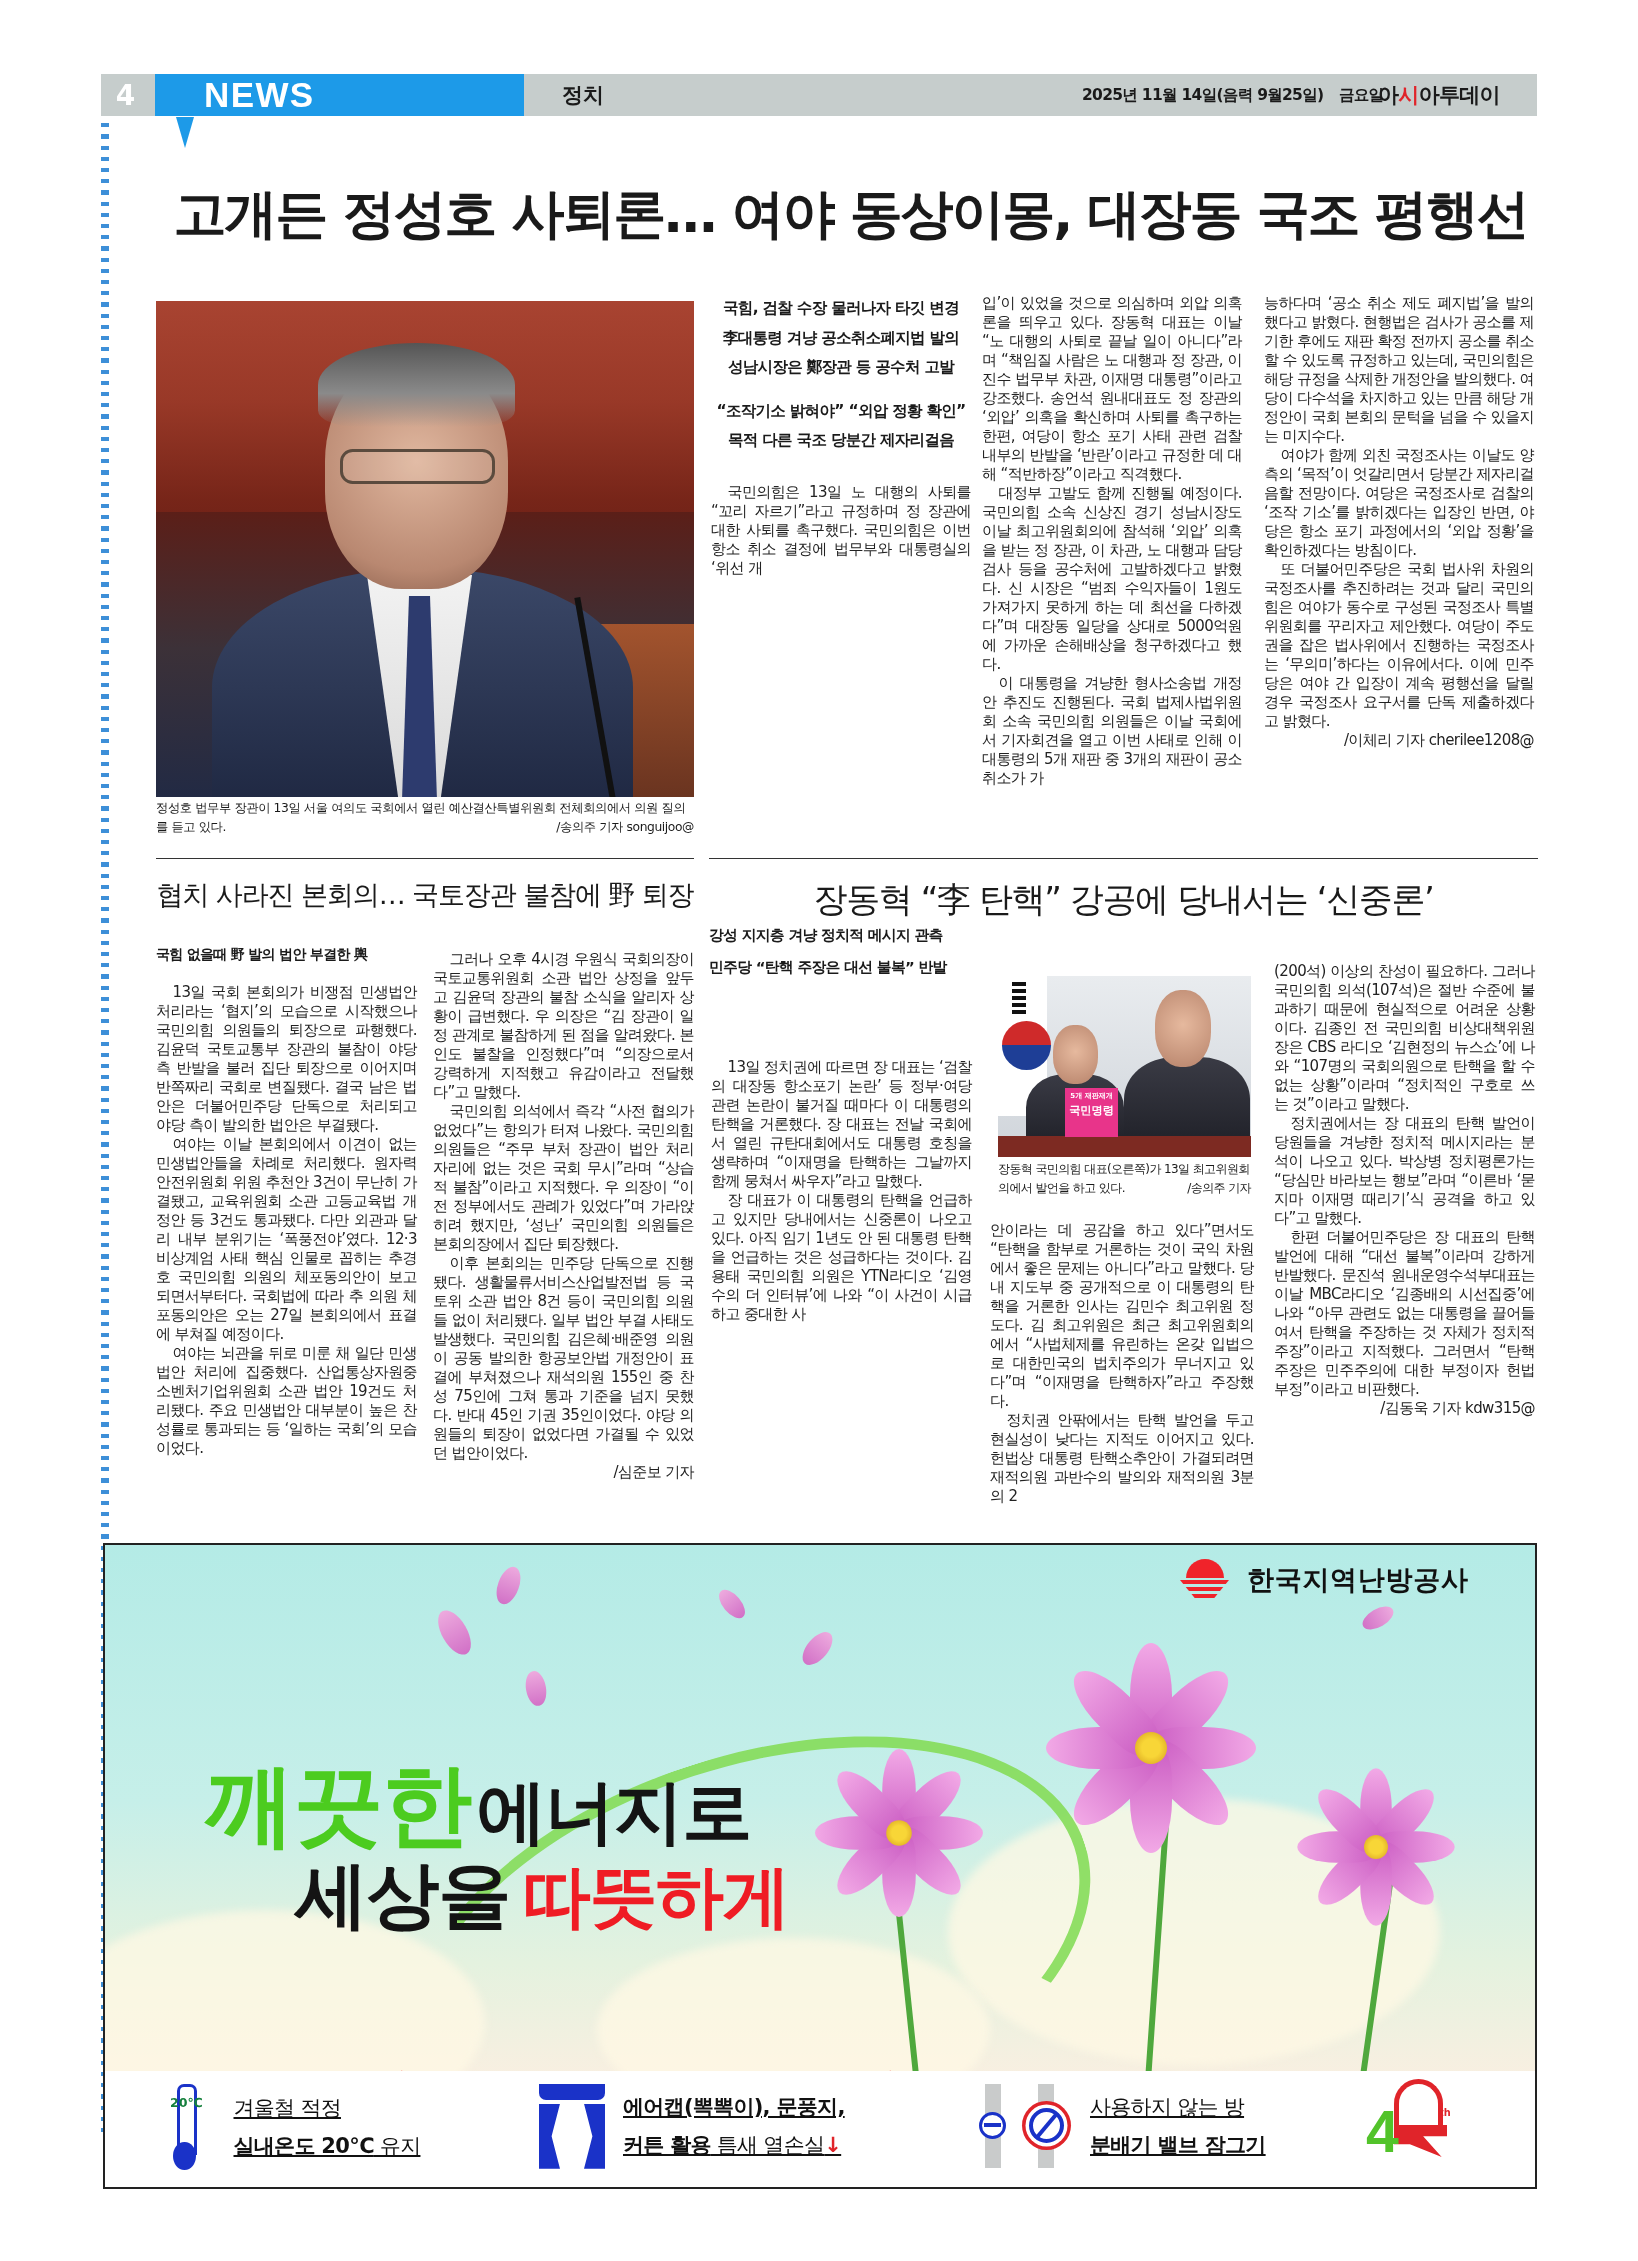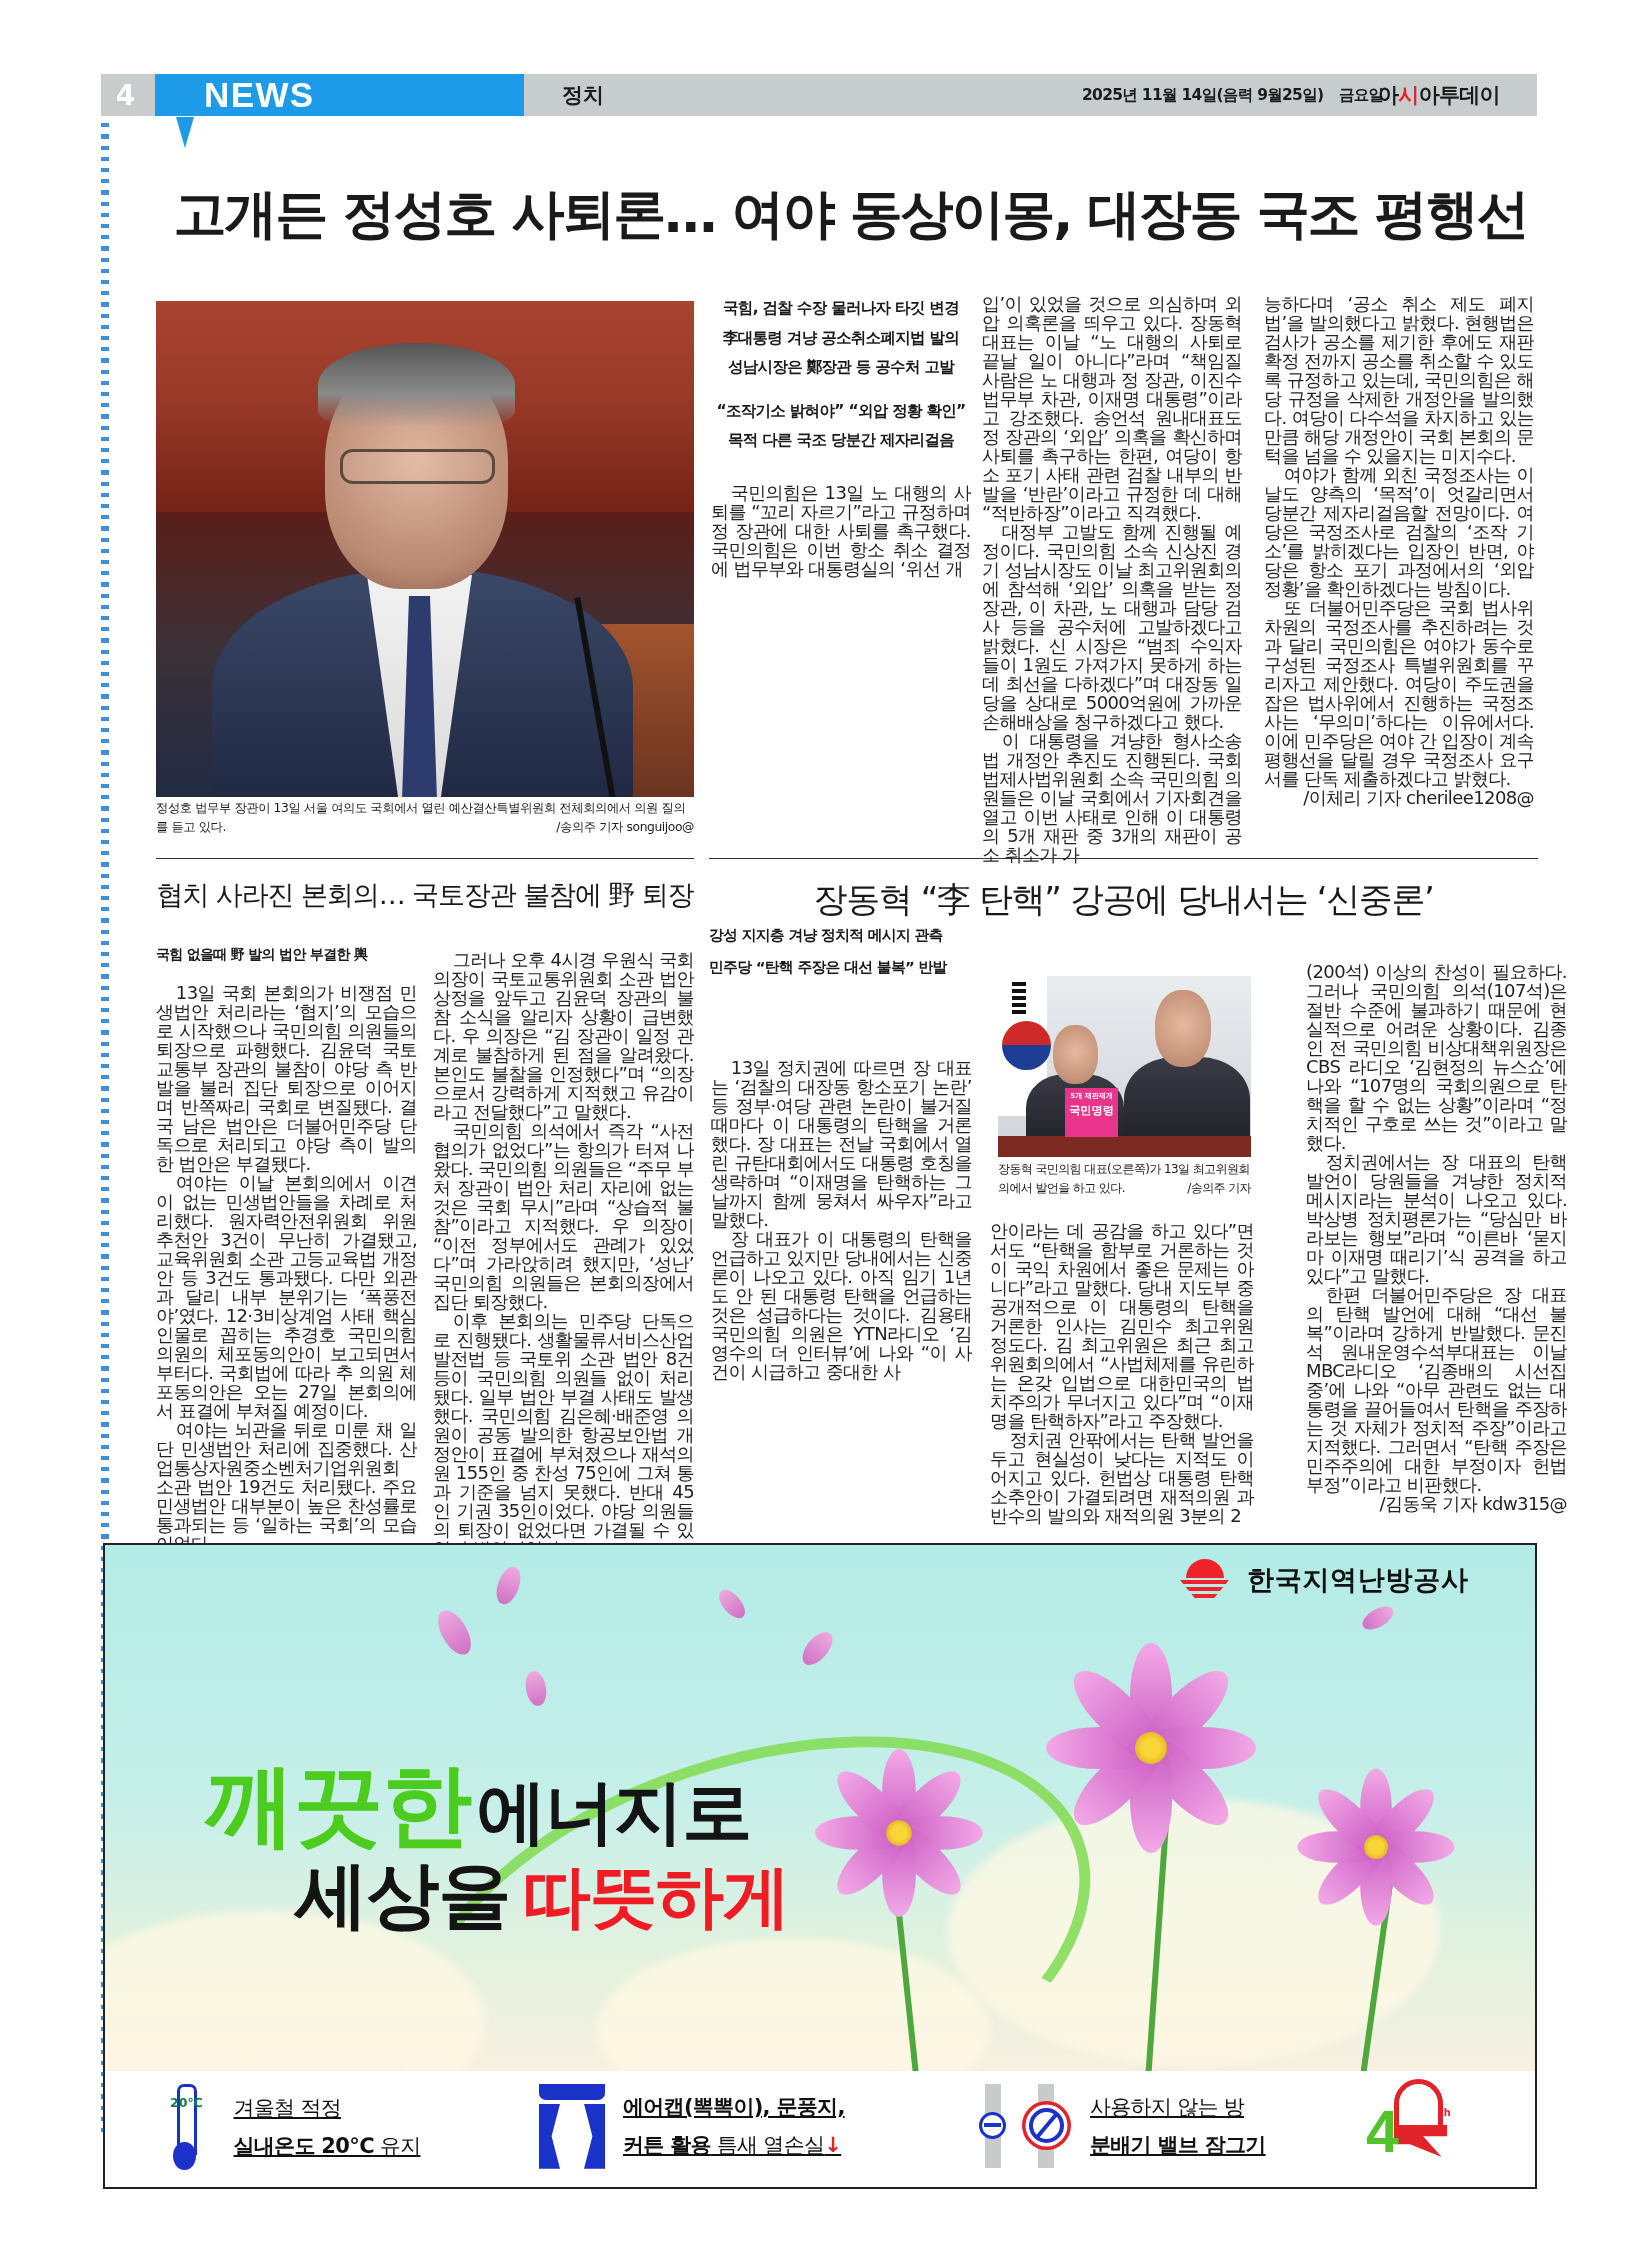--- a/index.html
+++ b/index.html
@@ -54,21 +54,21 @@
   .photo1 .mic { position: absolute; left: 436px; top: 295px; width: 5.6px; height: 204px; background: #111; transform: rotate(-10deg); }
   .caption1 { position: absolute; left: 156px; top: 799px; width: 538px; font-size: 12.3px; line-height: 19px; letter-spacing: -0.4px; }
   .caption1 .credit { float: right; }
 
   
   .deck { position: absolute; left: 709px; top: 294px; width: 264px; font: bold 15.5px "DejaVu Sans", sans-serif;
     line-height: 29.5px; text-align: center; letter-spacing: -0.7px; }
   .deck .gap { height: 14px; }
 
   
-  .col { position: absolute; font-size: 18px; line-height: 19px; letter-spacing: -0.6px; text-align: justify; color: #222; }
+  .col { position: absolute; font-size: 15px; line-height: 19px; letter-spacing: -0.6px; text-align: justify; color: #222; }
   .col p { text-indent: 1.1em; }
   .col p.cont { text-indent: 0; }
   .byline { text-align: right; }
 
   .rule { position: absolute; height: 1.4px; background: #333; }
 
   
   .h2-left { position: absolute; left: 156px; top: 877px; width: 538px; text-align: center;
     font: 27px "DejaVu Sans", sans-serif; letter-spacing: -1.1px; }
   .h2-right { position: absolute; left: 709px; top: 877px; width: 829px; text-align: center;
@@ -265,21 +265,21 @@
 </div>
 
 <div class="col" style="left:711px; top:1058px; width:261px;">
   <p>13일 정치권에 따르면 장 대표는 ‘검찰의 대장동 항소포기 논란’ 등 정부·여당 관련 논란이 불거질 때마다 이 대통령의 탄핵을 거론했다. 장 대표는 전날 국회에서 열린 규탄대회에서도 대통령 호칭을 생략하며 “이재명을 탄핵하는 그날까지 함께 뭉쳐서 싸우자”라고 말했다.</p>
   <p>장 대표가 이 대통령의 탄핵을 언급하고 있지만 당내에서는 신중론이 나오고 있다. 아직 임기 1년도 안 된 대통령 탄핵을 언급하는 것은 성급하다는 것이다. 김용태 국민의힘 의원은 YTN라디오 ‘김영수의 더 인터뷰’에 나와 “이 사건이 시급하고 중대한 사</p>
 </div>
 <div class="col" style="left:990px; top:1221px; width:264px;">
   <p class="cont">안이라는 데 공감을 하고 있다”면서도 “탄핵을 함부로 거론하는 것이 국익 차원에서 좋은 문제는 아니다”라고 말했다. 당내 지도부 중 공개적으로 이 대통령의 탄핵을 거론한 인사는 김민수 최고위원 정도다. 김 최고위원은 최근 최고위원회의에서 “사법체제를 유린하는 온갖 입법으로 대한민국의 법치주의가 무너지고 있다”며 “이재명을 탄핵하자”라고 주장했다.</p>
   <p>정치권 안팎에서는 탄핵 발언을 두고 현실성이 낮다는 지적도 이어지고 있다. 헌법상 대통령 탄핵소추안이 가결되려면 재적의원 과반수의 발의와 재적의원 3분의 2</p>
 </div>
-<div class="col" style="left:1274px; top:962px; width:261px;margin-left:32px;">
+<div class="col" style="left:1274px; top:962px; width:261px;">
   <p class="cont">(200석) 이상의 찬성이 필요하다. 그러나 국민의힘 의석(107석)은 절반 수준에 불과하기 때문에 현실적으로 어려운 상황이다. 김종인 전 국민의힘 비상대책위원장은 CBS 라디오 ‘김현정의 뉴스쇼’에 나와 “107명의 국회의원으로 탄핵을 할 수 없는 상황”이라며 “정치적인 구호로 쓰는 것”이라고 말했다.</p>
   <p>정치권에서는 장 대표의 탄핵 발언이 당원들을 겨냥한 정치적 메시지라는 분석이 나오고 있다. 박상병 정치평론가는 “당심만 바라보는 행보”라며 “이른바 ‘묻지마 이재명 때리기’식 공격을 하고 있다”고 말했다.</p>
   <p>한편 더불어민주당은 장 대표의 탄핵 발언에 대해 “대선 불복”이라며 강하게 반발했다. 문진석 원내운영수석부대표는 이날 MBC라디오 ‘김종배의 시선집중’에 나와 “아무 관련도 없는 대통령을 끌어들여서 탄핵을 주장하는 것 자체가 정치적 주장”이라고 지적했다. 그러면서 “탄핵 주장은 민주주의에 대한 부정이자 헌법 부정”이라고 비판했다.</p>
   <div class="byline">/김동욱 기자 kdw315@</div>
 </div>
 
 <div class="ad">
   <div class="cloud" style="left:843px; top:253px; width:492px; height:267px;"></div>
   <div class="cloud" style="left:-56px; top:365px; width:436px; height:225px;"></div>
   <div class="cloud" style="left:492px; top:393px; width:393px; height:183px;"></div>

